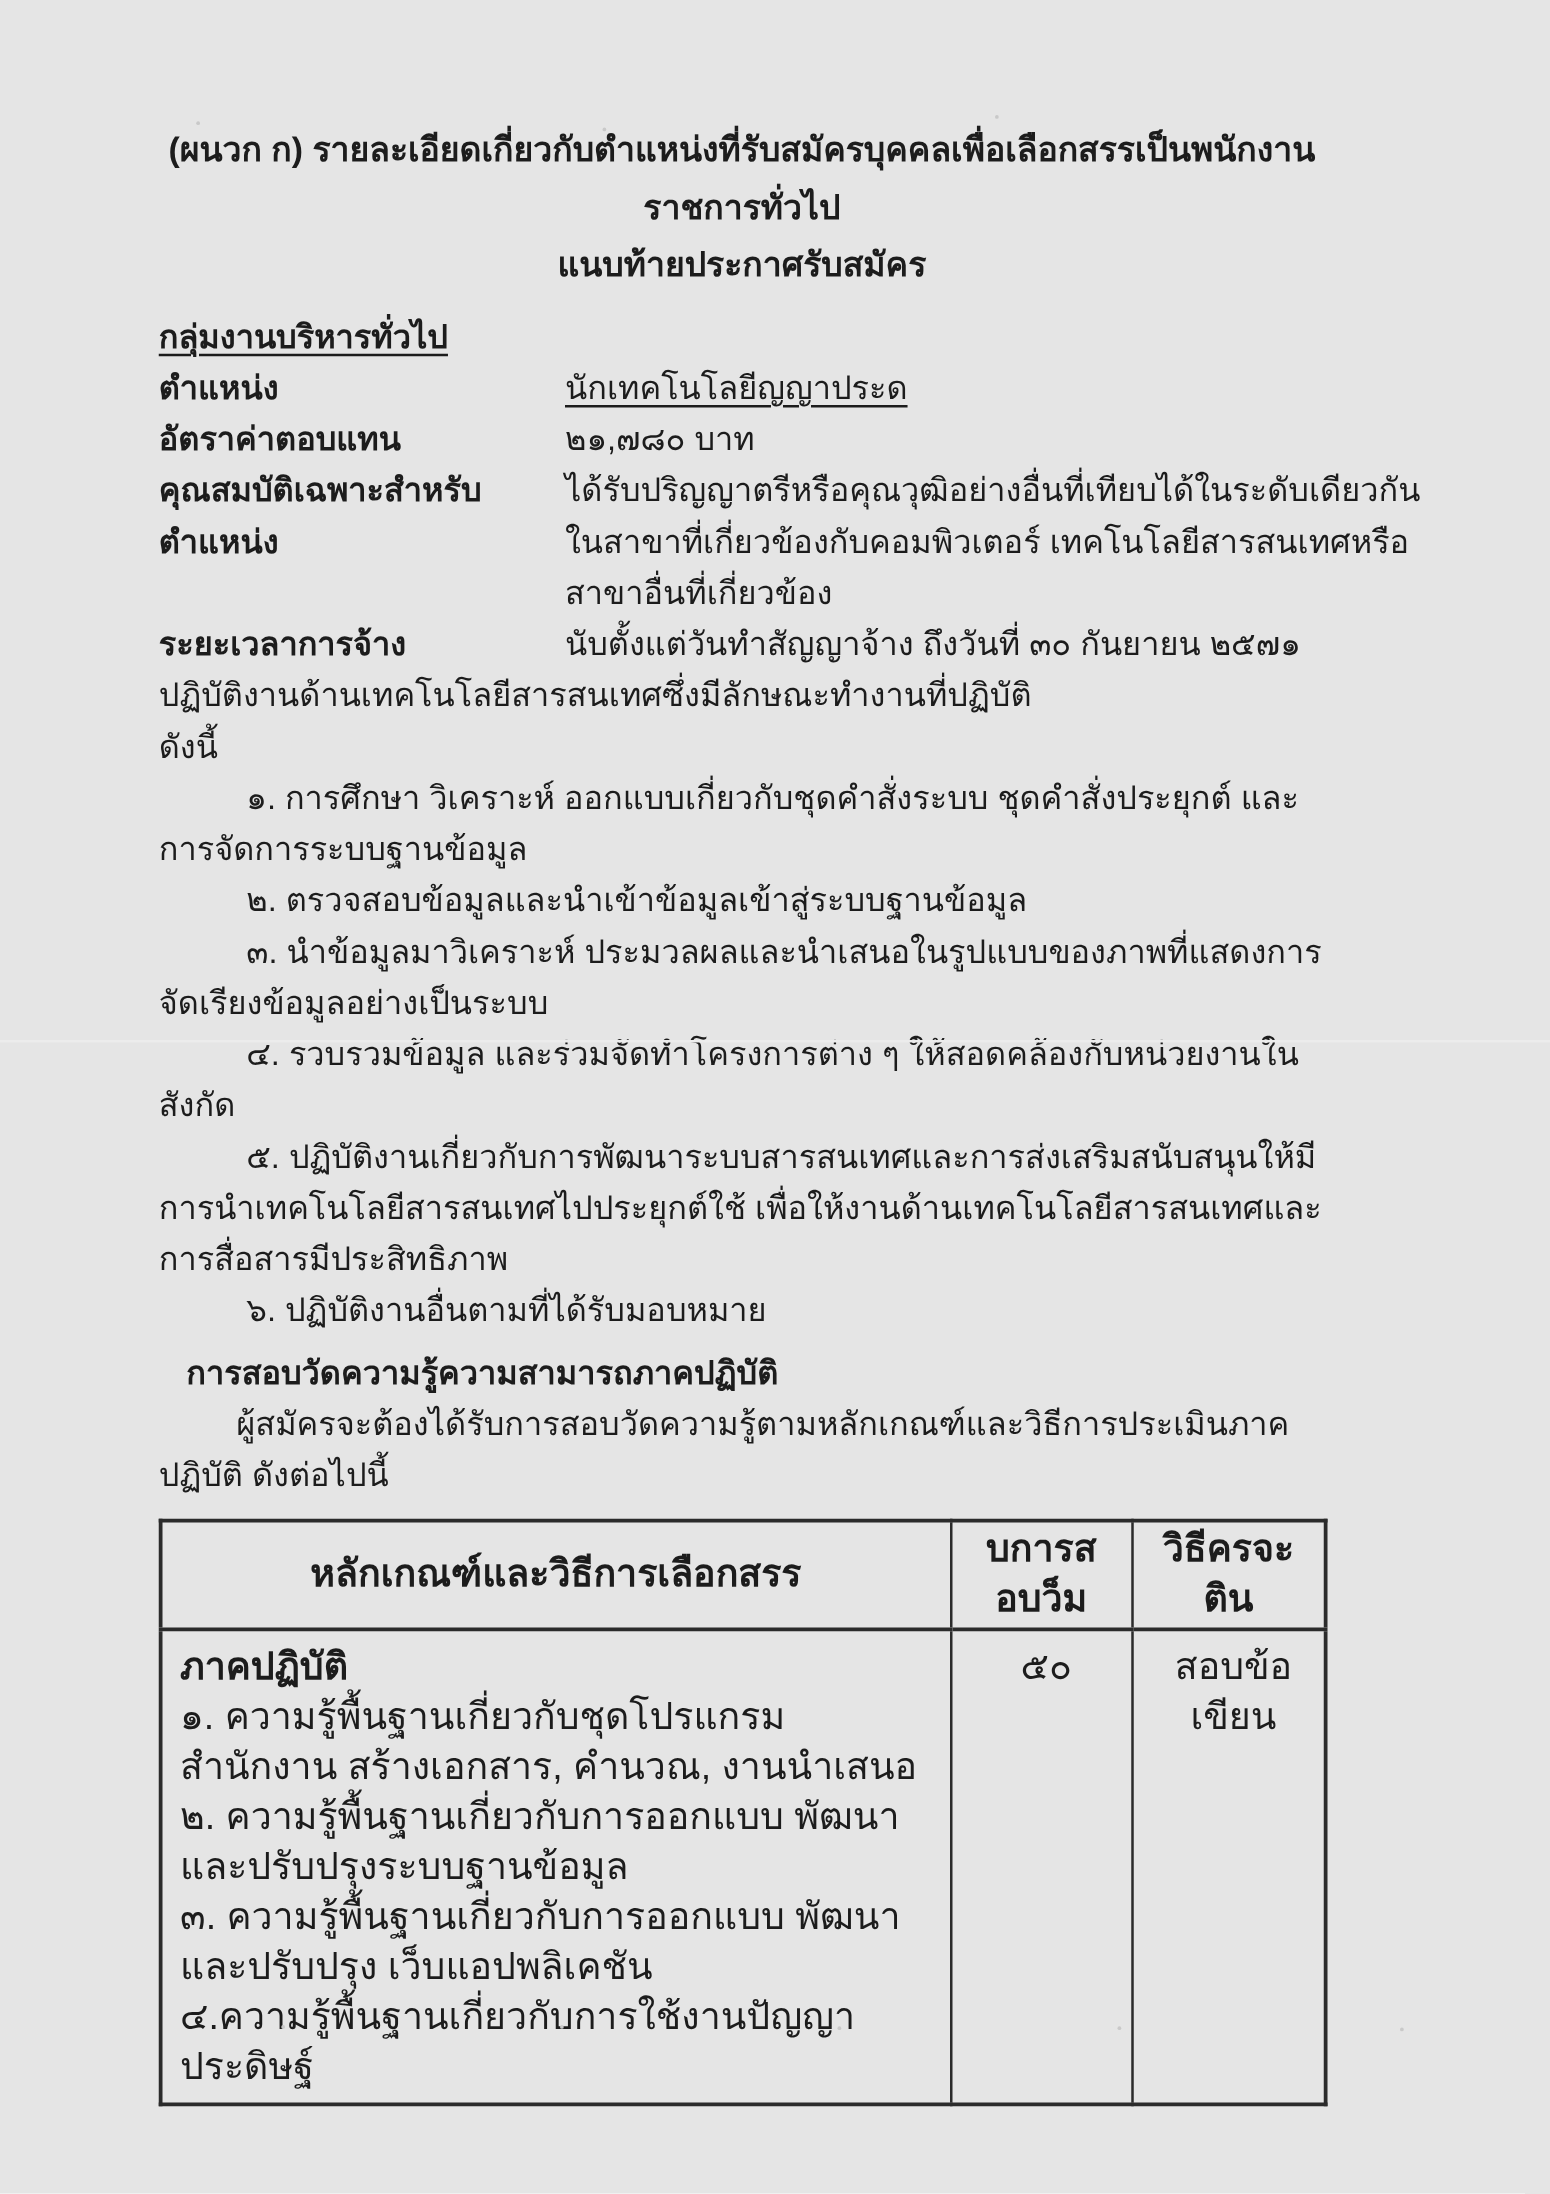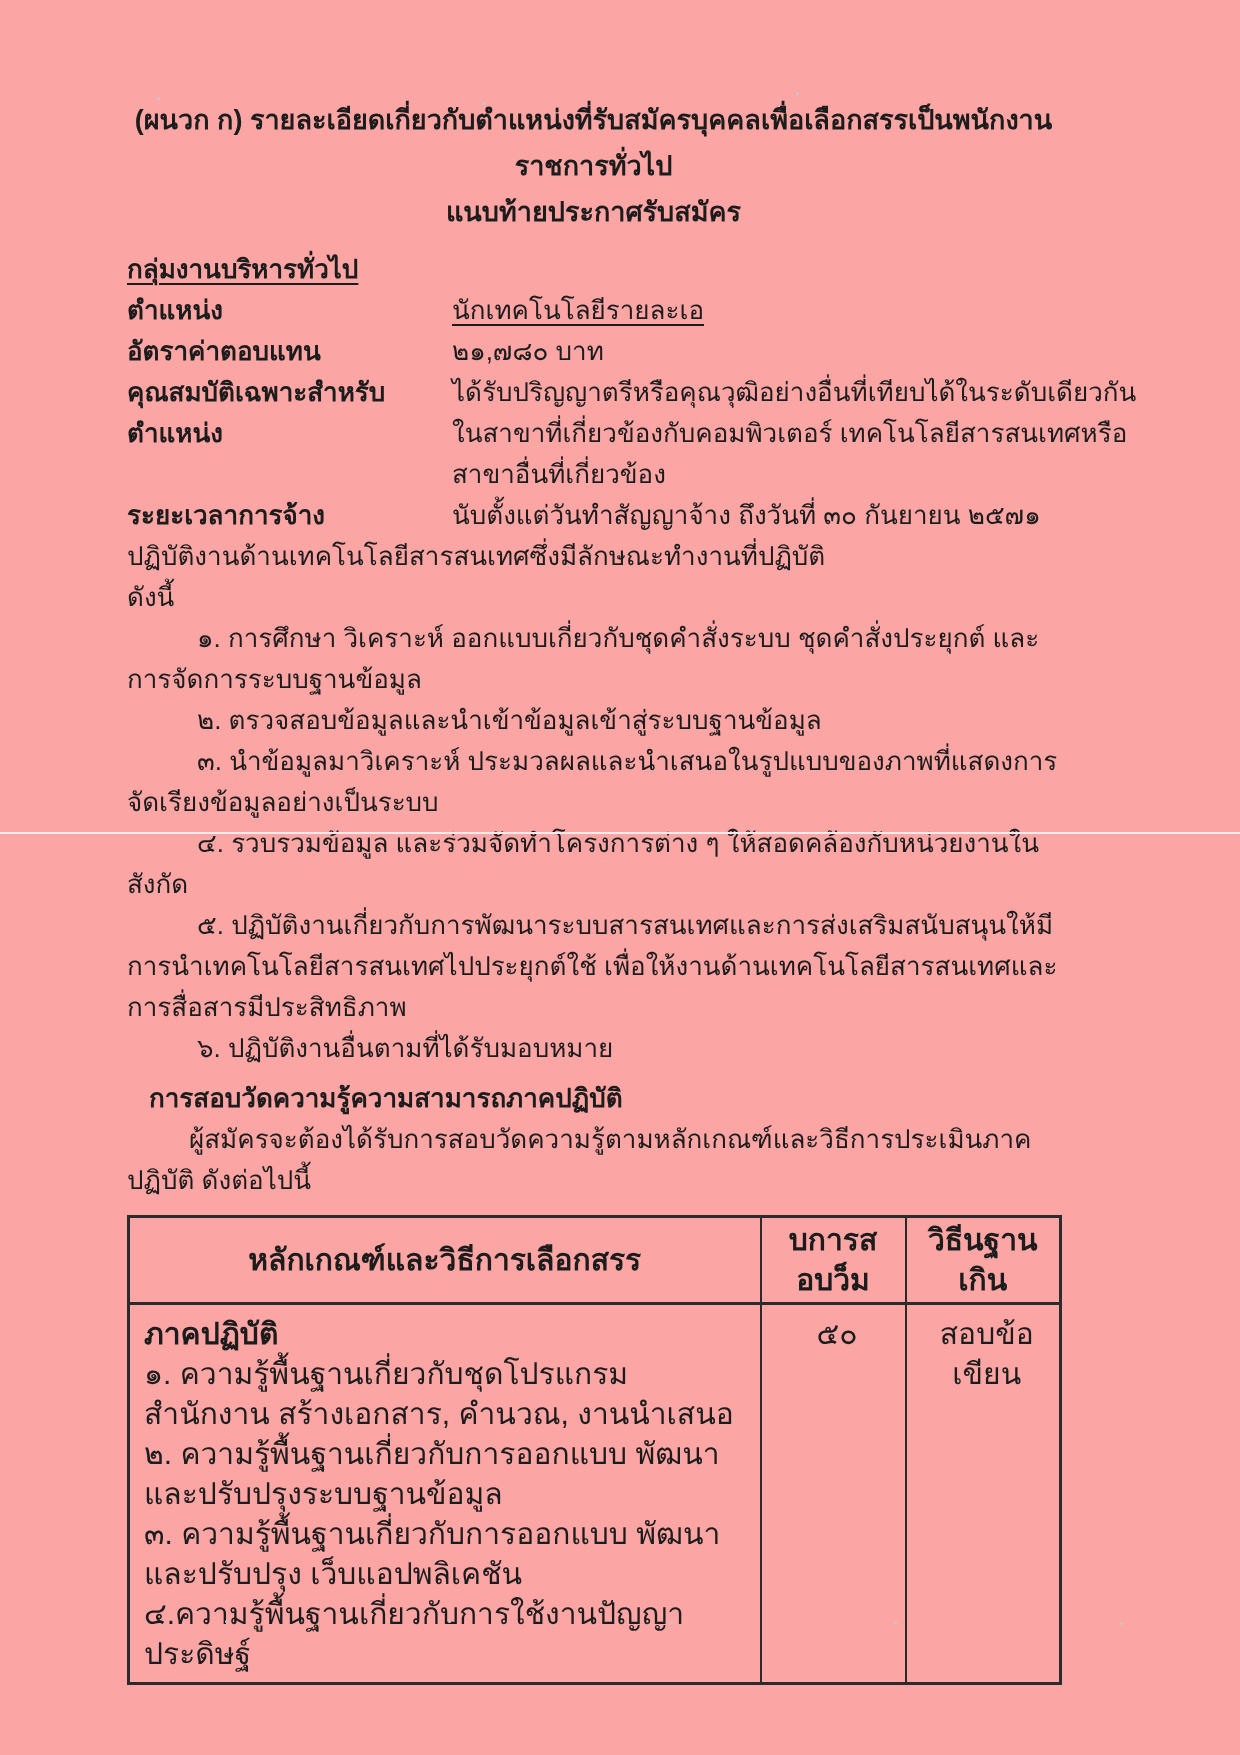--- a/index.html
+++ b/index.html
@@ -1,21 +1,21 @@
 <!DOCTYPE html>
 <html lang="th"><head>
 <meta charset="utf-8">
 <style>
   html, body { margin: 0; padding: 0; background: #ffffff; }
   .page {
     position: relative;
     width: 1240px;
     height: 1755px;
     margin: 0 auto;
-    background: #fca5a5;
+    background: #e5e5e5;
     color: #1c1c1c;
     font-family: "Liberation Sans", sans-serif;
     font-size: 26px;
     line-height: 41px;
     box-sizing: border-box;
     padding: 97px 180px 0 127px;
     overflow: hidden;
   }
   .title-block { text-align: center; font-weight: 700; font-size: 27px; line-height: 46px; }
   .group-heading {
@@ -90,21 +90,21 @@
   <div class="title-block">
     <div>(ผนวก ก) รายละเอียดเกี่ยวกับตำแหน่งที่รับสมัครบุคคลเพื่อเลือกสรรเป็นพนักงานราชการทั่วไป</div>
     <div>แนบท้ายประกาศรับสมัคร</div>
   </div>
 
   <div class="group-heading">กลุ่มงานบริหารทั่วไป</div>
 
   <div class="field">
     <div class="flabel">ตำแหน่ง</div>
     <div class="fvalue">
-      <div class="vline u-value">นักเทคโนโลยีรายละเอ</div>
+      <div class="vline u-value">นักเทคโนโลยีญญาประด</div>
     </div>
   </div>
 
   <div class="field">
     <div class="flabel">อัตราค่าตอบแทน</div>
     <div class="fvalue">
       <div class="vline">๒๑,๗๘๐ บาท</div>
     </div>
   </div>
 
@@ -146,21 +146,21 @@
   <table class="eval">
     <colgroup>
       <col class="c1">
         <col class="c2">
         <col class="c3">
     </colgroup>
     <thead>
       <tr>
         <th>หลักเกณฑ์และวิธีการเลือกสรร</th>
         <th>บการสอบว็ม</th>
-        <th>วิธีนฐานเกิน</th>
+        <th>วิธีครจะติน</th>
       </tr>
     </thead>
     <tbody>
       <tr>
         <td>
           <div class="cell-title">ภาคปฏิบัติ</div>
           <p class="cell-item">๑. ความรู้พื้นฐานเกี่ยวกับชุดโปรแกรมสำนักงาน สร้างเอกสาร, คำนวณ, งานนำเสนอ</p>
           <p class="cell-item">๒. ความรู้พื้นฐานเกี่ยวกับการออกแบบ พัฒนา และปรับปรุงระบบฐานข้อมูล</p>
           <p class="cell-item">๓. ความรู้พื้นฐานเกี่ยวกับการออกแบบ พัฒนา และปรับปรุง เว็บแอปพลิเคชัน</p>
           <p class="cell-item">๔.ความรู้พื้นฐานเกี่ยวกับการใช้งานปัญญาประดิษฐ์</p>

